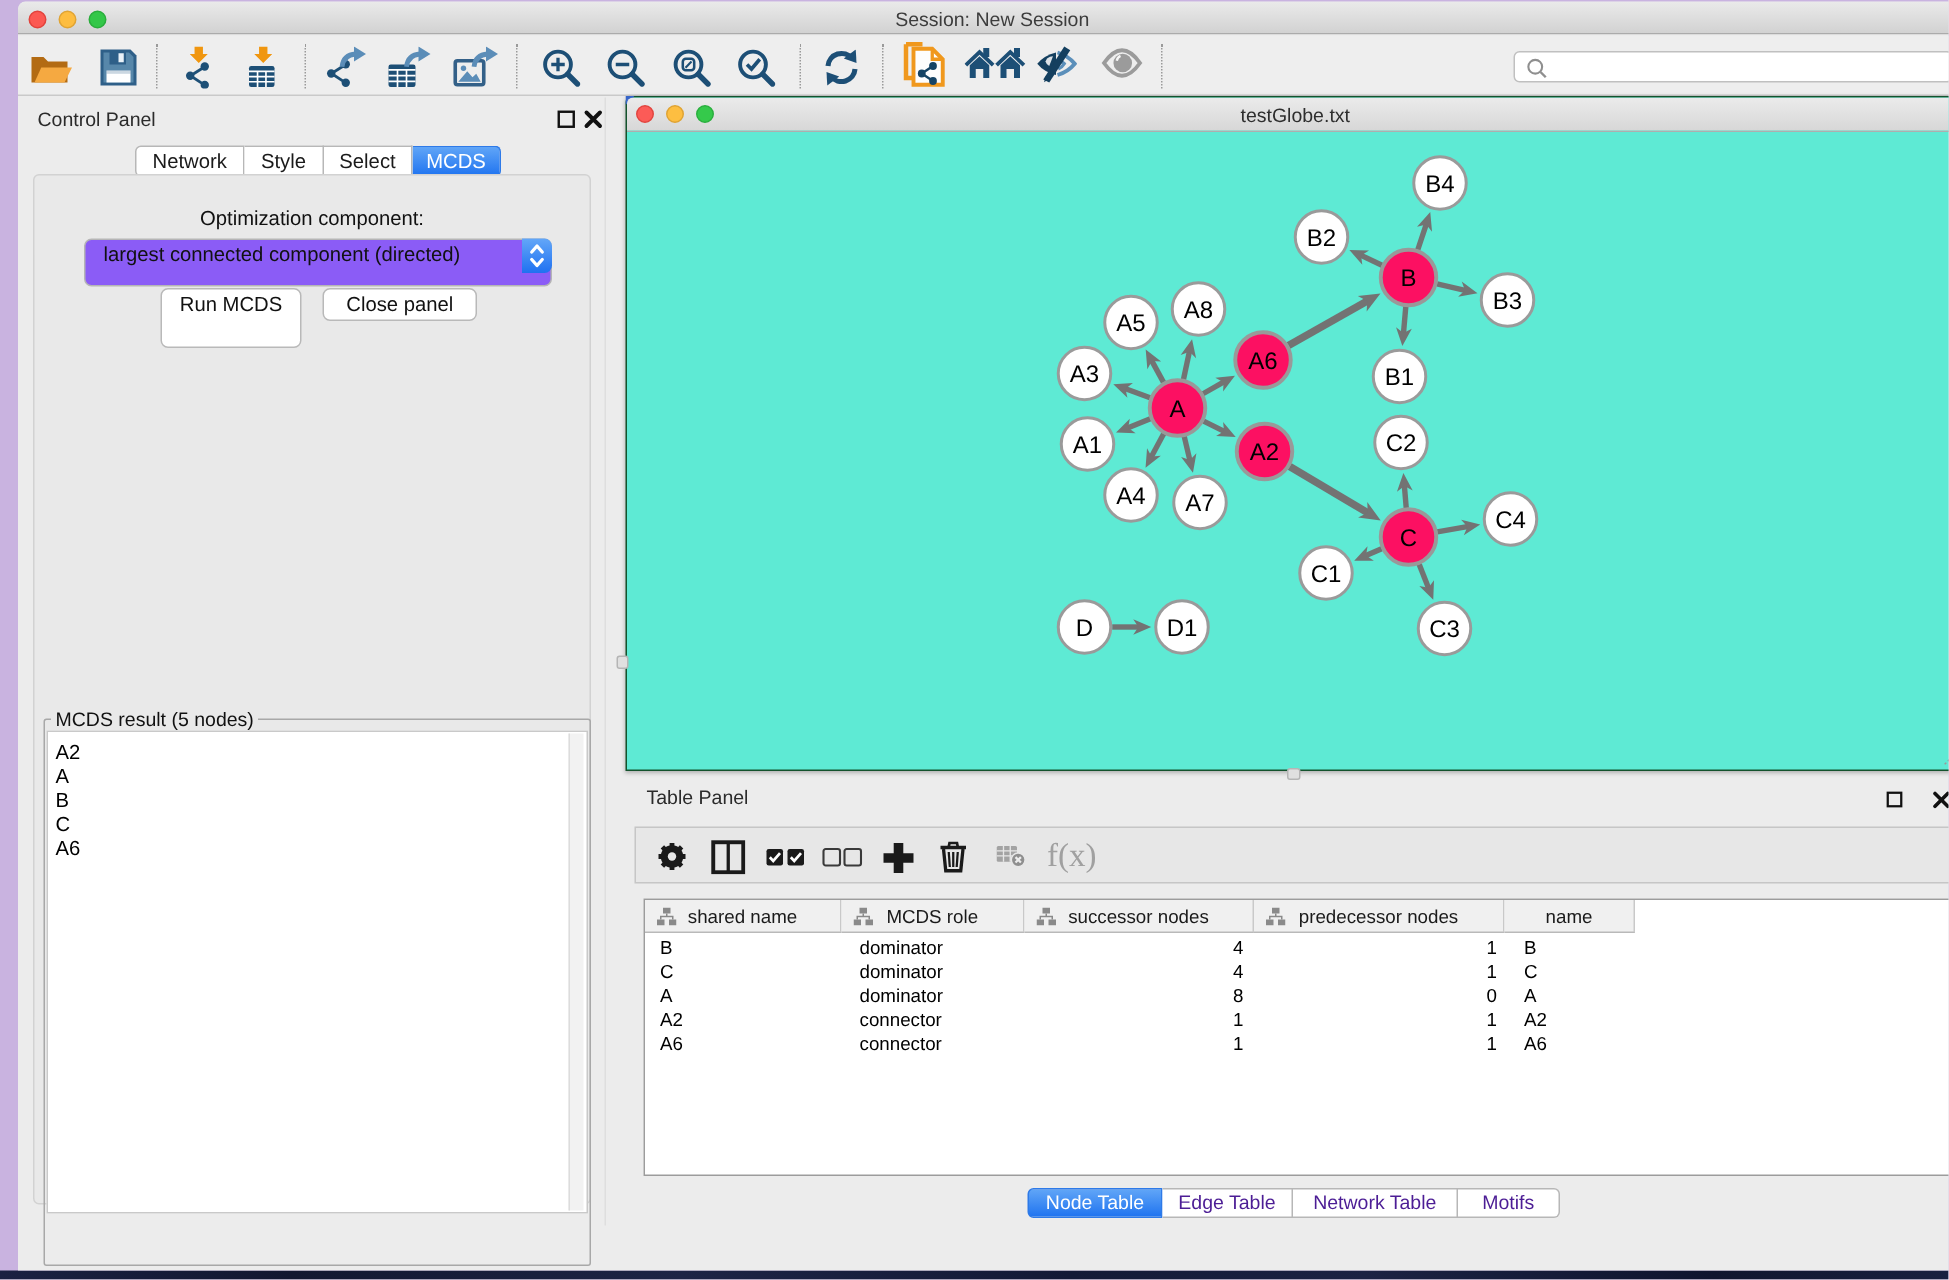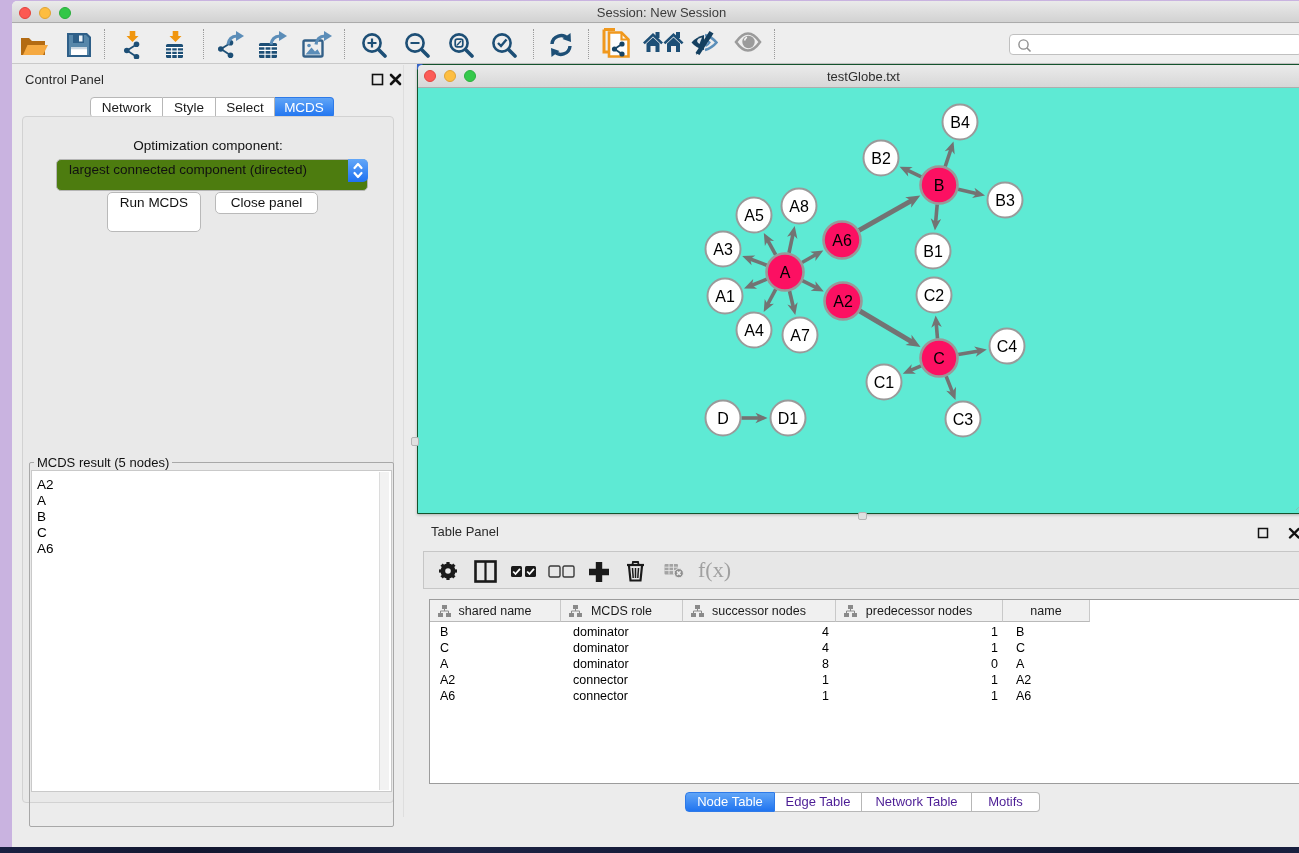--- a/index.html
+++ b/index.html
@@ -13,21 +13,21 @@
 .sep { position:absolute; top:5px; height:30px; width:0; border-left:1px dotted #9a9a9a; }
 .ticon { position:absolute; top:7px; }
 #searchbox { position:absolute; left:997px; top:10px; width:293px; height:21px; background:#fff; border:1px solid #c0c0c0; border-radius:4px; }
 
 #cpanel { position:absolute; left:0; top:64px; width:392px; height:752px; background:#ececec; border-right:1px solid #dedede; }
 #cpanel .hdr { position:absolute; left:13px; top:7px; font-size:13px; color:#2b2b2b; }
 .tab { position:absolute; top:0; height:21px; background:#fff; border:1px solid #b7b7b7; border-left:none; font-size:13.5px; color:#1a1a1a; text-align:center; line-height:19px; }
 .tabsel { background:linear-gradient(#60a5f7,#2074f0); color:#fff; border-color:#2e7ae8; }
 #cpcontent { position:absolute; left:10px; top:51px; width:372px; height:687px; background:#e9e9e9; border:1px solid #d2d2d2; border-radius:4px; }
 .btn { position:absolute; background:#fff; border:1px solid #b9b9b9; border-radius:5px; font-size:13.5px; color:#111; text-align:center; }
-#grpbox { position:absolute; left:6px; top:345px; width:365px; height:365px; border:1px solid #a8a8a8; border-radius:2px; }
+#grpbox { position:absolute; left:6px; top:362px; width:365px; height:365px; border:1px solid #a8a8a8; border-radius:2px; }
 #grplist { position:absolute; left:1px; top:7px; width:361px; height:322px; background:#fff; border:1px solid #c9c9c9; }
 
 #nwin { position:absolute; left:405px; top:63px; width:893px; height:450px; background:#5eead4; border:1px solid #14532d; border-radius:4px 4px 0 0; box-shadow:0 1px 3px rgba(0,0,0,0.25); }
 #ntitle { position:absolute; left:0; top:0; width:891px; height:23px; background:linear-gradient(#ebebeb,#d7d7d7); border-bottom:1px solid #aeaeae; border-radius:4px 4px 0 0; }
 .tl2 { position:absolute; top:5px; width:12px; height:12px; border-radius:50%; }
 
 #tpanel { position:absolute; left:405px; top:520px; width:894px; height:296px; }
 #ttoolbar { position:absolute; left:6px; top:30px; width:880px; height:38px; background:#e7e7e7; border:1px solid #c6c6c6; }
 #ttable { position:absolute; left:12px; top:78px; width:873px; height:185px; background:#fff; border:1px solid #9c9c9c; }
 .th { position:absolute; top:0; height:22px; background:#f0f0f0; border-right:1px solid #c9c9c9; border-bottom:1px solid #b9b9b9; font-size:12.5px; color:#1a1a1a; text-align:center; line-height:22px; }
@@ -200,21 +200,21 @@
       </svg>
 <svg style="position:absolute;left:377px;top:8px" width="13" height="13">
         <path d="M2 2 L11 11 M11 2 L2 11" stroke="#111" stroke-width="2.6" stroke-linecap="round"></path>
       </svg>
 <div class="tab" style="left:78px;width:73px;border-left:1px solid #b7b7b7;border-radius:4px 0 0 4px;top:32px">Network</div>
 <div class="tab" style="left:151px;width:53px;top:32px">Style</div>
 <div class="tab" style="left:204px;width:59px;top:32px">Select</div>
 <div class="tab tabsel" style="left:263px;width:59px;border-radius:0 4px 4px 0;top:32px">MCDS</div>
 <div id="cpcontent">
         <div class="abs" style="left:0;width:100%;top:21px;text-align:center;font-size:13.5px;color:#111">Optimization component:</div>
-        <div class="abs" style="left:33px;top:42px;width:312px;height:32px;background:#4d7c0f;border:1px solid #b5b5b5;border-radius:5px">
+        <div class="abs" style="left:33px;top:42px;width:312px;height:32px;background:#8b5cf6;border:1px solid #b5b5b5;border-radius:5px">
 <div class="abs" style="left:12px;top:2px;font-size:13.5px;color:#111">largest connected component (directed)</div>
 <div class="abs" style="right:-1px;top:-1px;width:20px;height:23px;background:linear-gradient(#63a7f8,#1f71f1);border-radius:0 5px 5px 0">
 <svg width="20" height="23" viewBox="0 0 20 23">
               <path d="M6.5 9 L10 5 L13.5 9" fill="none" stroke="#fff" stroke-width="2.2" stroke-linecap="round" stroke-linejoin="round"></path>
               <path d="M6.5 14 L10 18 L13.5 14" fill="none" stroke="#fff" stroke-width="2.2" stroke-linecap="round" stroke-linejoin="round"></path>
             </svg></div>
         </div>
         <div class="btn" style="left:84px;top:75px;width:94px;height:40px;line-height:20px">Run MCDS</div>
         <div class="btn" style="left:192px;top:75px;width:103px;height:22px;line-height:20px">Close panel</div>
         <div id="grpbox">

